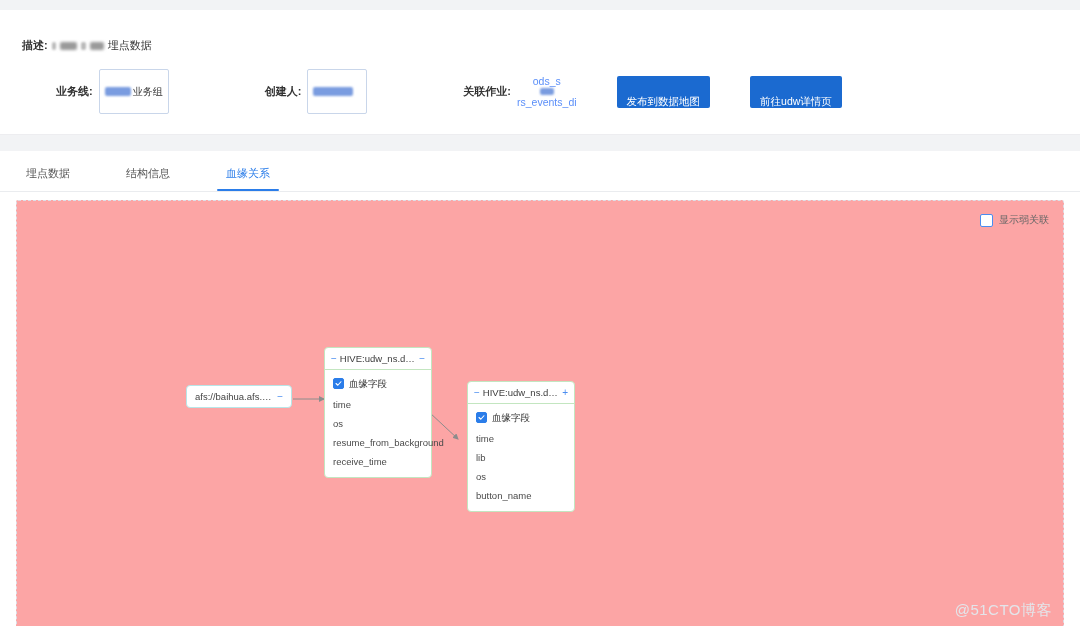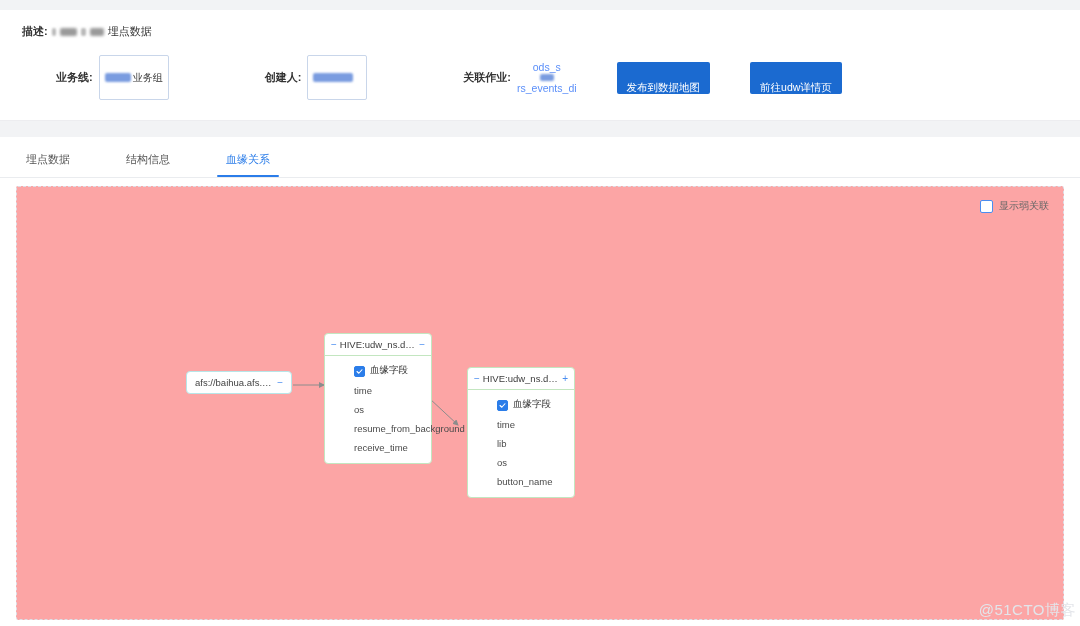--- a/index.html
+++ b/index.html
@@ -14,21 +14,21 @@
   .topstrip{height:10px;background:#f2f3f5;width:100%;}
 
   
   .header{padding:14px 22px 10px 22px;background:#fff;}
   .title{font-size:12.5px;color:#1f1f1f;letter-spacing:.1px;font-weight:400;}
   .title .redact{display:inline-block;vertical-align:middle;}
   .blur-dark{background:#9a9a9a;border-radius:2px;display:inline-block;vertical-align:middle;filter:blur(1.4px);}
   .blur-mid{background:#b8b8b8;border-radius:2px;display:inline-block;vertical-align:middle;filter:blur(1.2px);}
   .blur-blue{background:#7a9ce0;border-radius:2px;display:inline-block;vertical-align:middle;filter:blur(1.1px);}
 
-  .desc{font-size:11px;color:#333;display:flex;align-items:center;gap:4px;}
+  .desc{margin-top:14px;font-size:11px;color:#333;display:flex;align-items:center;gap:4px;}
   .desc .lbl{font-weight:600;}
 
   .metarow{margin-top:16px;display:flex;align-items:center;font-size:11px;gap:0;}
   .metacell{display:flex;align-items:center;}
   .metacell .lbl{font-weight:600;color:#333;white-space:nowrap;margin-left:34px;}
   .tagbox{
     border:1px solid #c9d6ea;border-radius:2px;height:15px;
     display:inline-flex;align-items:center;padding:14px 5px;margin-left:6px;gap:2px;
     background:#fff;font-size:10px;color:#333;
   }
@@ -76,37 +76,37 @@
 
   .node-head{
     display:flex;align-items:center;justify-content:space-between;
     font-size:9.5px;color:#3c3c3c;padding:5px 6px;gap:3px;white-space:nowrap;
   }
   .node.hive .node-head{border-bottom:1px solid #c3e6c0;}
   .ico{color:#4a8df0;font-size:10px;line-height:1;cursor:pointer;flex:0 0 auto;}
   .node-title{flex:1 1 auto;overflow:hidden;text-overflow:ellipsis;font-size:9.5px;}
 
   .node-body{padding:4px 0 6px 0;}
-  .field{display:flex;align-items:flex-end;gap:5px;font-size:9.5px;color:#4a4a4a;padding:4px 8px;white-space:nowrap;margin-left:21px;}
+  .field{display:flex;align-items:flex-start;gap:5px;font-size:9.5px;color:#4a4a4a;padding:4px 8px;white-space:nowrap;}
   .cbox-on{
     width:9px;height:9px;background:#2b7de9;border:1px solid #2b7de9;border-radius:2px;
     display:inline-flex;align-items:center;justify-content:center;flex:0 0 auto;
   }
   .cbox-on svg{display:block;}
   .field.head-field{color:#333;}
 
   .afs-node{display:flex;align-items:center;gap:4px;padding:5px 8px;font-size:9px;color:#444;white-space:nowrap;}
 
   
   .legend{
     display:flex;align-items:center;gap:0;padding:8px 22px 0 22px;font-size:9.5px;color:#6b6b6b;
   }
 
   .watermark{
-    position:absolute;right:4px;bottom:6px;color:#e3e5ea;font-size:15px;letter-spacing:.5px;user-select:none;
+    position:absolute;right:28px;bottom:6px;color:#e3e5ea;font-size:15px;letter-spacing:.5px;user-select:none;
   }
 </style>
 </head>
 <body>
 
 <div class="topstrip"></div>
 
 <div class="header">
 
 

